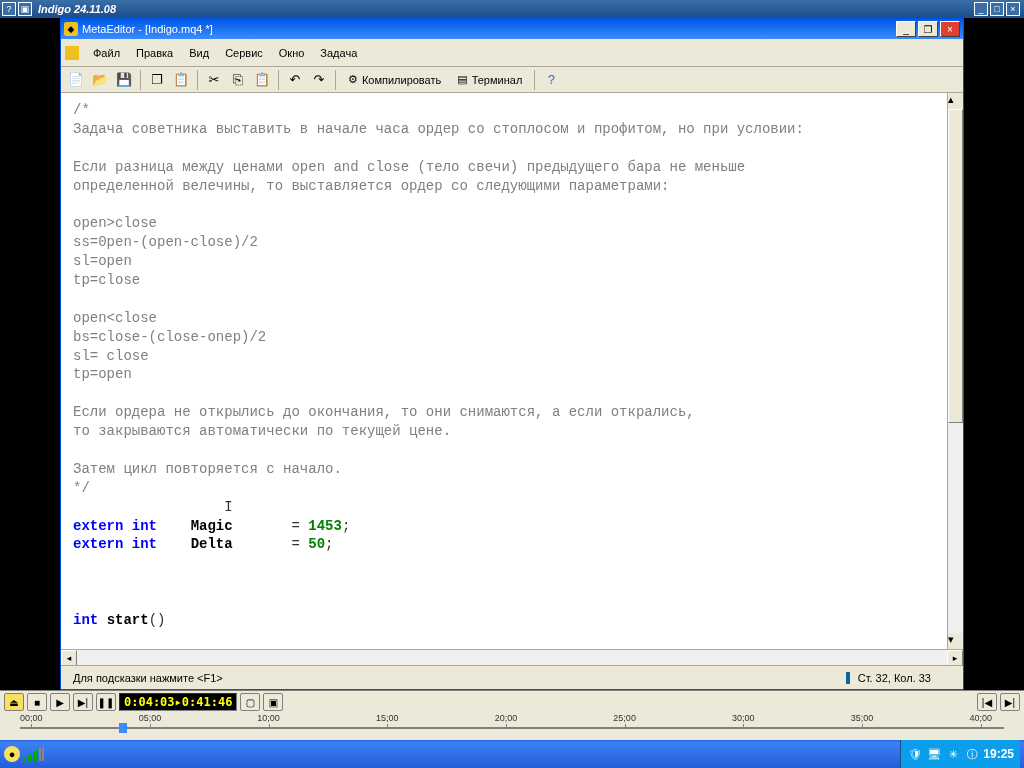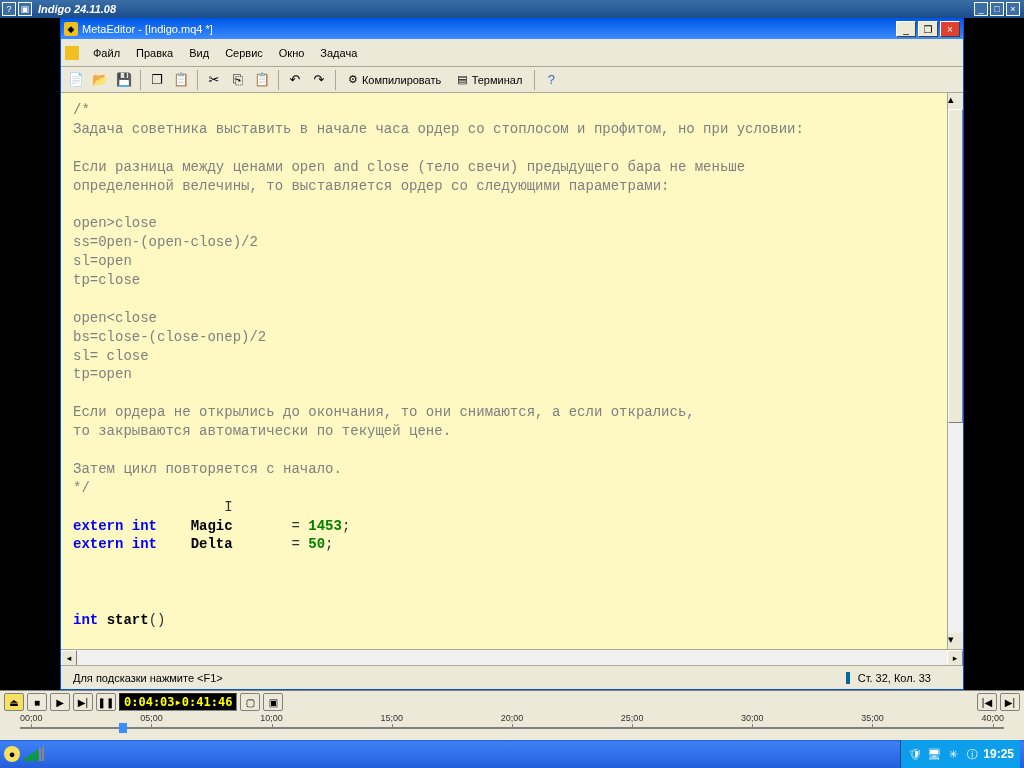--- a/index.html
+++ b/index.html
@@ -23,21 +23,21 @@
 
 .menubar { height: 28px; background: #ece9d8; display: flex; align-items: center; padding: 0 4px; border-bottom: 1px solid #aca899; }
 .menubar .menu-icon { width: 14px; height: 14px; background: #f0c020; margin-right: 6px; }
 .menubar .menu-item { padding: 2px 8px; cursor: default; }
 
 .toolbar { height: 26px; background: #ece9d8; display: flex; align-items: center; padding: 2px 4px; border-bottom: 1px solid #aca899; gap: 2px; }
 .tool-btn { width: 22px; height: 22px; border: 1px solid transparent; display: inline-flex; align-items: center; justify-content: center; font-size: 13px; }
 .tool-btn.labeled { width: auto; padding: 0 6px; gap: 4px; font-size: 11px; }
 .tool-sep { width: 1px; height: 20px; background: #aca899; margin: 0 3px; }
 
-.code-area-wrap { flex: 1; display: flex; background: #fef9c3; position: relative; overflow: hidden; }
+.code-area-wrap { flex: 1; display: flex; background: #ffffff; position: relative; overflow: hidden; }
 .code-area { flex: 1; padding: 8px 12px; font-family: 'Courier New', monospace; font-size: 14px; line-height: 1.35; white-space: pre; color: #333; overflow: hidden; }
 .comment { color: #808080; }
 .keyword { color: #0000ff; font-weight: bold; }
 .funcname { color: #000; font-weight: bold; }
 .number { color: #008000; font-weight: bold; }
 .var { color: #000; font-weight: bold; }
 .cursor-caret { display: inline-block; width: 1px; height: 14px; }
 
 .hscroll { height: 16px; background: #ece9d8; border-top: 1px solid #aca899; display: flex; align-items: center; }
 .hscroll .sb-btn { width: 16px; height: 16px; background: #ece9d8; border: 1px solid #fff; border-right-color: #808080; border-bottom-color: #808080; font-size: 9px; display: flex; align-items: center; justify-content: center; }
@@ -47,21 +47,21 @@
 .statusbar .sb-cell { padding: 0 8px; border-left: 4px solid #0369a1; }
 .statusbar .sb-cell:first-child { border-left: none; flex: 1; }
 
 
 .player-bar { position: absolute; left: 0; right: 0; bottom: 28px; height: 50px; background: #ece9d8; border-top: 1px solid #808080; }
 .player-row1 { height: 22px; display: flex; align-items: center; padding: 2px 4px; gap: 3px; }
 .p-btn { width: 20px; height: 18px; border: 1px solid #808080; background: #ece9d8; display: inline-flex; align-items: center; justify-content: center; font-size: 10px; border-radius: 2px; }
 .timecode { background: #000; color: #ff0; font-family: monospace; font-size: 12px; padding: 1px 4px; border: 1px inset #808080; font-weight: bold; }
 .timeline { height: 26px; position: relative; padding: 0 20px; }
 .timeline-track { position: absolute; top: 14px; left: 20px; right: 20px; height: 2px; background: #808080; }
-.timeline-ticks { position: absolute; top: 0; left: 20px; right: 20px; height: 24px; display: flex; justify-content: space-between; font-size: 9px; color: #333; }
+.timeline-ticks { position: absolute; top: 0; left: 20px; right: 32px; height: 24px; display: flex; justify-content: space-between; font-size: 9px; color: #333; }
 .timeline-ticks span { position: relative; }
 .timeline-ticks span::before { content: ''; position: absolute; top: 11px; left: 50%; width: 1px; height: 5px; background: #808080; }
 .timeline-marker { position: absolute; top: 10px; width: 8px; height: 10px; background: #3a8cff; }
 
 .taskbar { position: absolute; left: 0; right: 0; bottom: 0; height: 28px; background: linear-gradient(#245edb, #3c81f3 8%, #245edb); display: flex; align-items: center; padding: 0 4px; gap: 4px; }
 .taskbar .tray { margin-left: auto; display: flex; align-items: center; gap: 3px; background: #0d9eeb; padding: 2px 6px; border-left: 1px solid #1a4d8c; height: 100%; color: #fff; }
 .tray-icon { width: 16px; height: 16px; display: inline-flex; align-items: center; justify-content: center; font-size: 11px; }
 .clock { font-size: 12px; font-weight: bold; color: #fff; }
 .vol-bars { display: inline-flex; align-items: flex-end; gap: 1px; height: 14px; }
 .vol-bars span { width: 2px; background: #0a0; }

